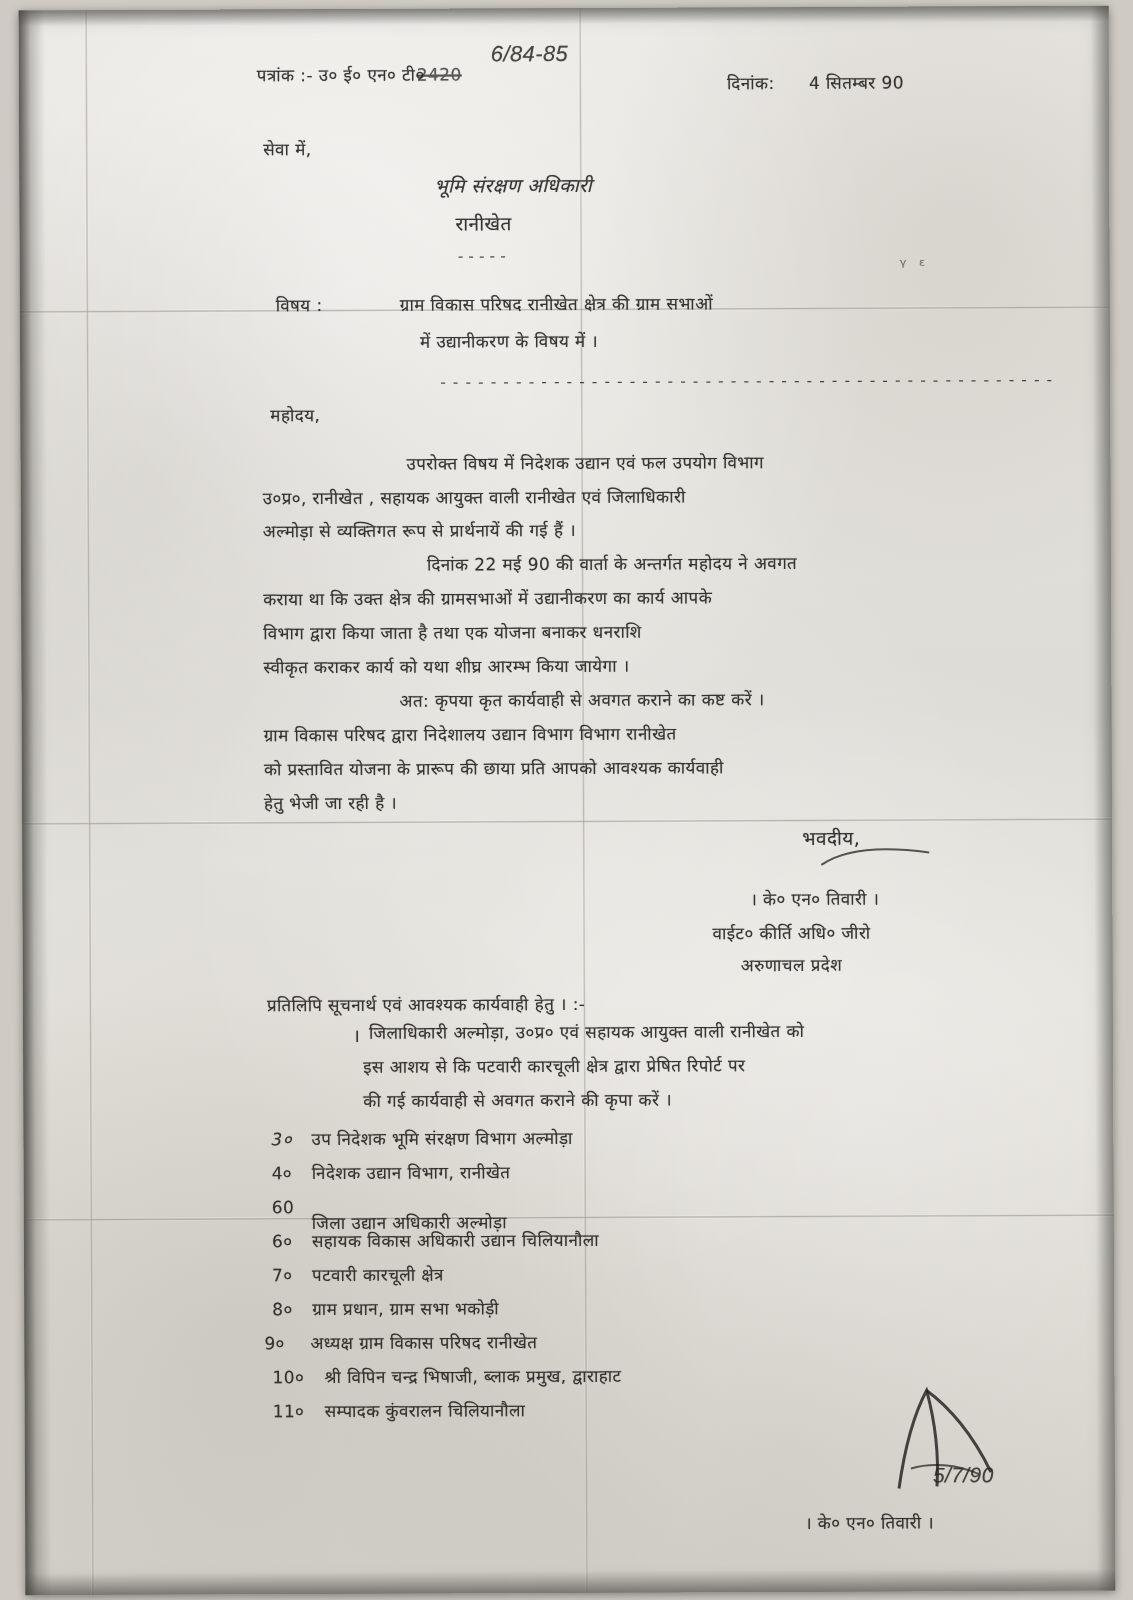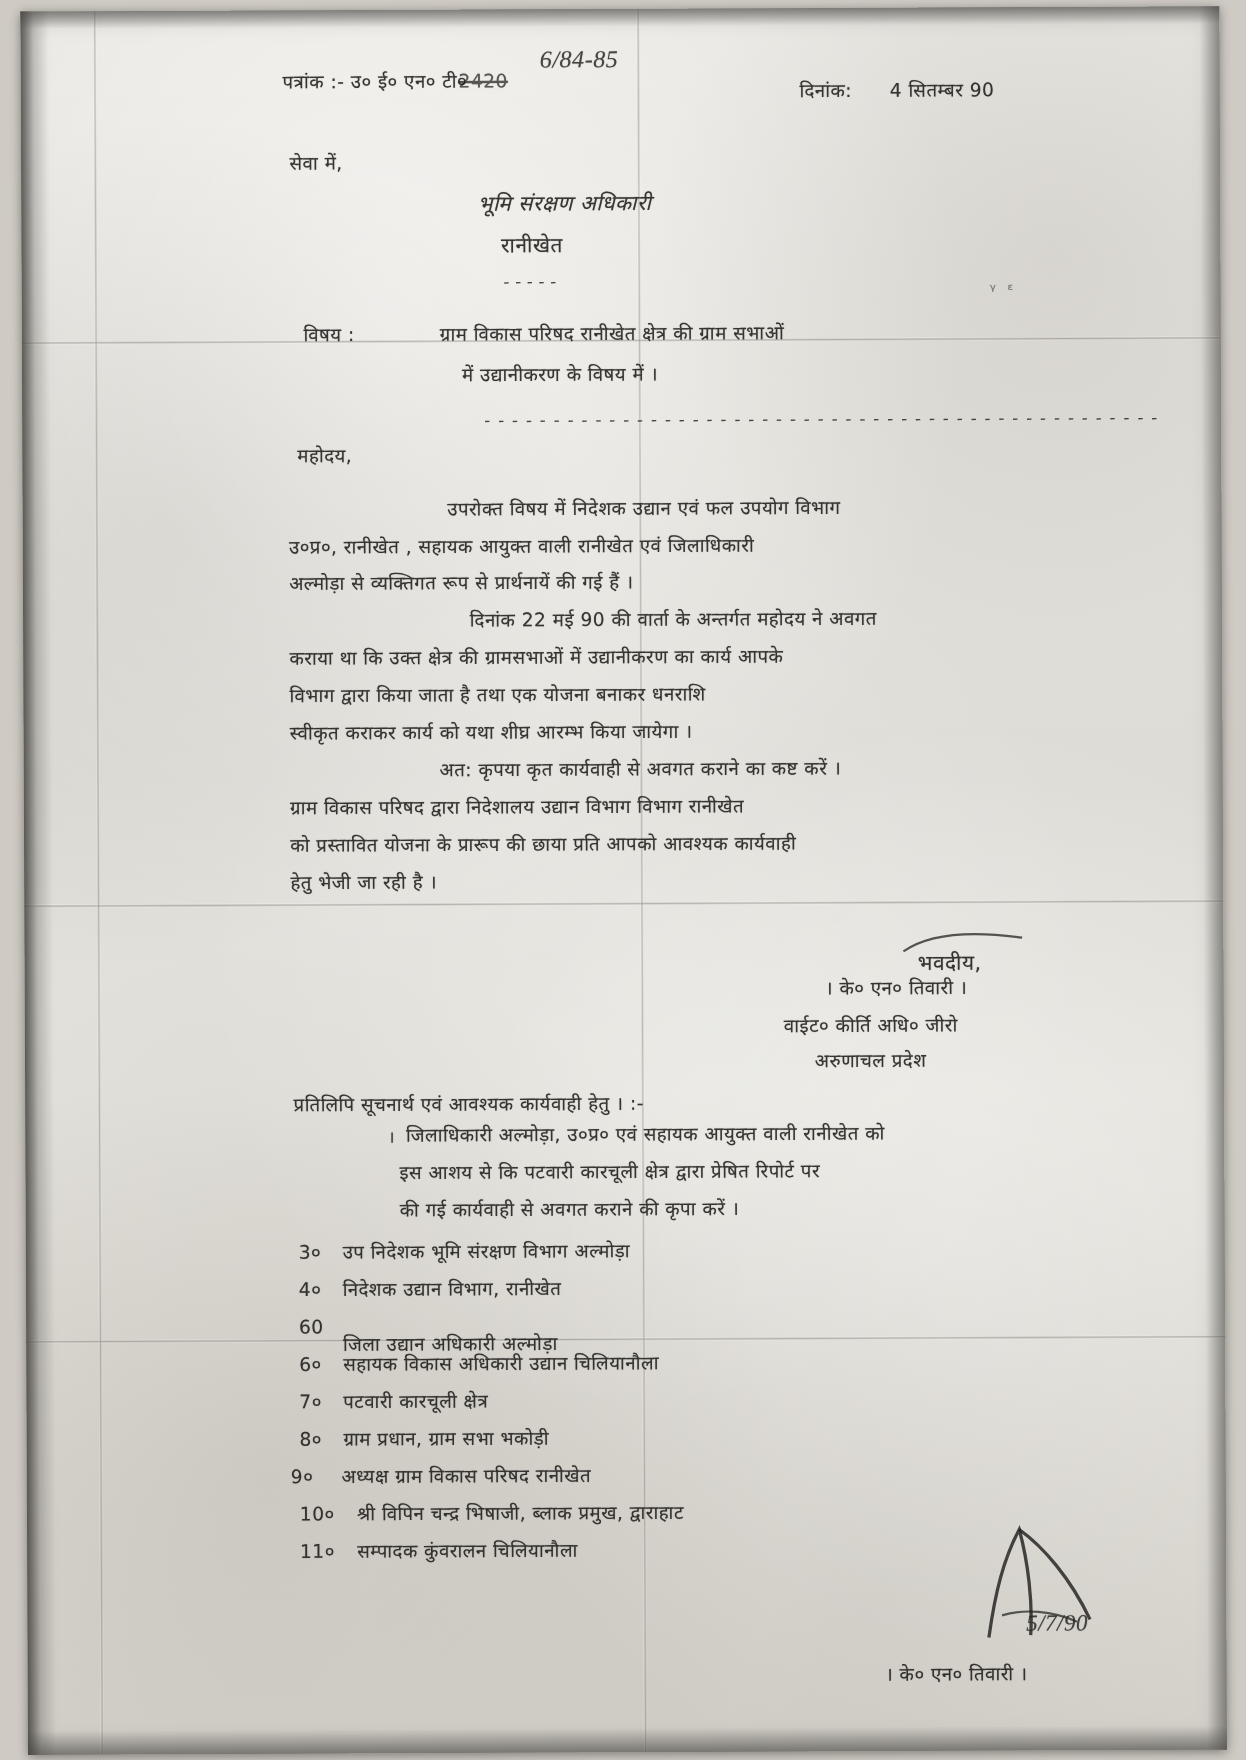--- a/index.html
+++ b/index.html
@@ -81,26 +81,26 @@
     font-size: 17px;
     line-height: 1.05;
     letter-spacing: 0.4px;
     white-space: pre;
     text-shadow: 0 0 1px rgba(60,58,54,0.55);
     opacity: 0.88;
   }
   .ink-light { opacity: 0.72; }
   .ink-faint { opacity: 0.55; }
   .big { font-size: 19px; }
-  .sm  { font-size: 15px; }
+  .sm  { font-size: 18px; }
 
   .strike { text-decoration: line-through; text-decoration-thickness: 2px; }
 
   .hand {
-    font-family: Liberation Serif, serif;
+    font-family: Liberation Sans, sans-serif;
     font-style: italic;
     color: #2a2824;
     opacity: 0.85;
     text-align: center;
   }
 
   .dashline {
     position: absolute;
     color: #1d1c1a;
     font-family: "DejaVu Sans Mono", monospace;
@@ -168,38 +168,38 @@
     <div class="txt" style="left:406px; top:548px;">दिनांक 22 मई 90 की वार्ता के अन्तर्गत महोदय ने अवगत</div>
     <div class="txt" style="left:242px; top:582px;">कराया था कि उक्त क्षेत्र की ग्रामसभाओं में उद्यानीकरण का कार्य आपके</div>
     <div class="txt" style="left:242px; top:616px;">विभाग द्वारा किया जाता है तथा एक योजना बनाकर धनराशि</div>
     <div class="txt" style="left:242px; top:650px;">स्वीकृत कराकर कार्य को यथा शीघ्र आरम्भ किया जायेगा ।</div>
 
     <div class="txt" style="left:378px; top:684px;">अत: कृपया कृत कार्यवाही से अवगत कराने का कष्ट करें ।</div>
     <div class="txt" style="left:242px; top:718px;">ग्राम विकास परिषद द्वारा निदेशालय उद्यान विभाग विभाग रानीखेत</div>
     <div class="txt" style="left:242px; top:752px;">को प्रस्तावित योजना के प्रारूप की छाया प्रति आपको आवश्यक कार्यवाही</div>
     <div class="txt" style="left:242px; top:786px;">हेतु भेजी जा रही है ।</div>
 
-    <div class="txt big" style="left:812px; top:822px;margin-top:38px;">भवदीय,</div>
+    <div class="txt big" style="left:780px; top:822px;">भवदीय,</div>
 
     <svg class="sig-swirl" width="120" height="30" style="left:795px; top:836px;">
       <path d="M4 22 C 30 4, 70 4, 112 10" stroke="#23211e" stroke-width="2" fill="none" opacity="0.75"></path>
     </svg>
 
     <div class="txt" style="left:728px; top:884px;">। के० एन० तिवारी ।</div>
     <div class="txt" style="left:690px; top:918px;">वाईट० कीर्ति अधि० जीरो</div>
     <div class="txt" style="left:718px; top:950px;">अरुणाचल प्रदेश</div>
 
     <div class="txt" style="left:244px; top:988px;">प्रतिलिपि सूचनार्थ एवं आवश्यक कार्यवाही हेतु । :-</div>
 
     <div class="txt sm" style="left:330px; top:1018px;">।</div>
     <div class="txt" style="left:346px; top:1016px;">जिलाधिकारी अल्मोड़ा, उ०प्र० एवं सहायक आयुक्त वाली रानीखेत को</div>
     <div class="txt" style="left:340px; top:1050px;">इस आशय से कि पटवारी कारचूली क्षेत्र द्वारा प्रेषित रिपोर्ट पर</div>
     <div class="txt" style="left:340px; top:1084px;">की गई कार्यवाही से अवगत कराने की कृपा करें ।</div>
 
-    <div class="txt" style="left:248px; top:1122px;">3०</div>
+    <div class="txt" style="left:248px; top:1122px;font-style:italic;">3०</div>
     <div class="txt" style="left:288px; top:1122px;">उप निदेशक भूमि संरक्षण विभाग अल्मोड़ा</div>
 
     <div class="txt" style="left:248px; top:1156px;">4०</div>
     <div class="txt" style="left:288px; top:1156px;">निदेशक उद्यान विभाग, रानीखेत</div>
 
     <div class="txt" style="left:248px; top:1190px;">60</div>
     <div class="txt" style="left:288px; top:1190px;margin-top:16px;">जिला उद्यान अधिकारी अल्मोड़ा</div>
 
     <div class="txt" style="left:248px; top:1224px;">6०</div>
     <div class="txt" style="left:288px; top:1224px;">सहायक विकास अधिकारी उद्यान चिलियानौला</div>

